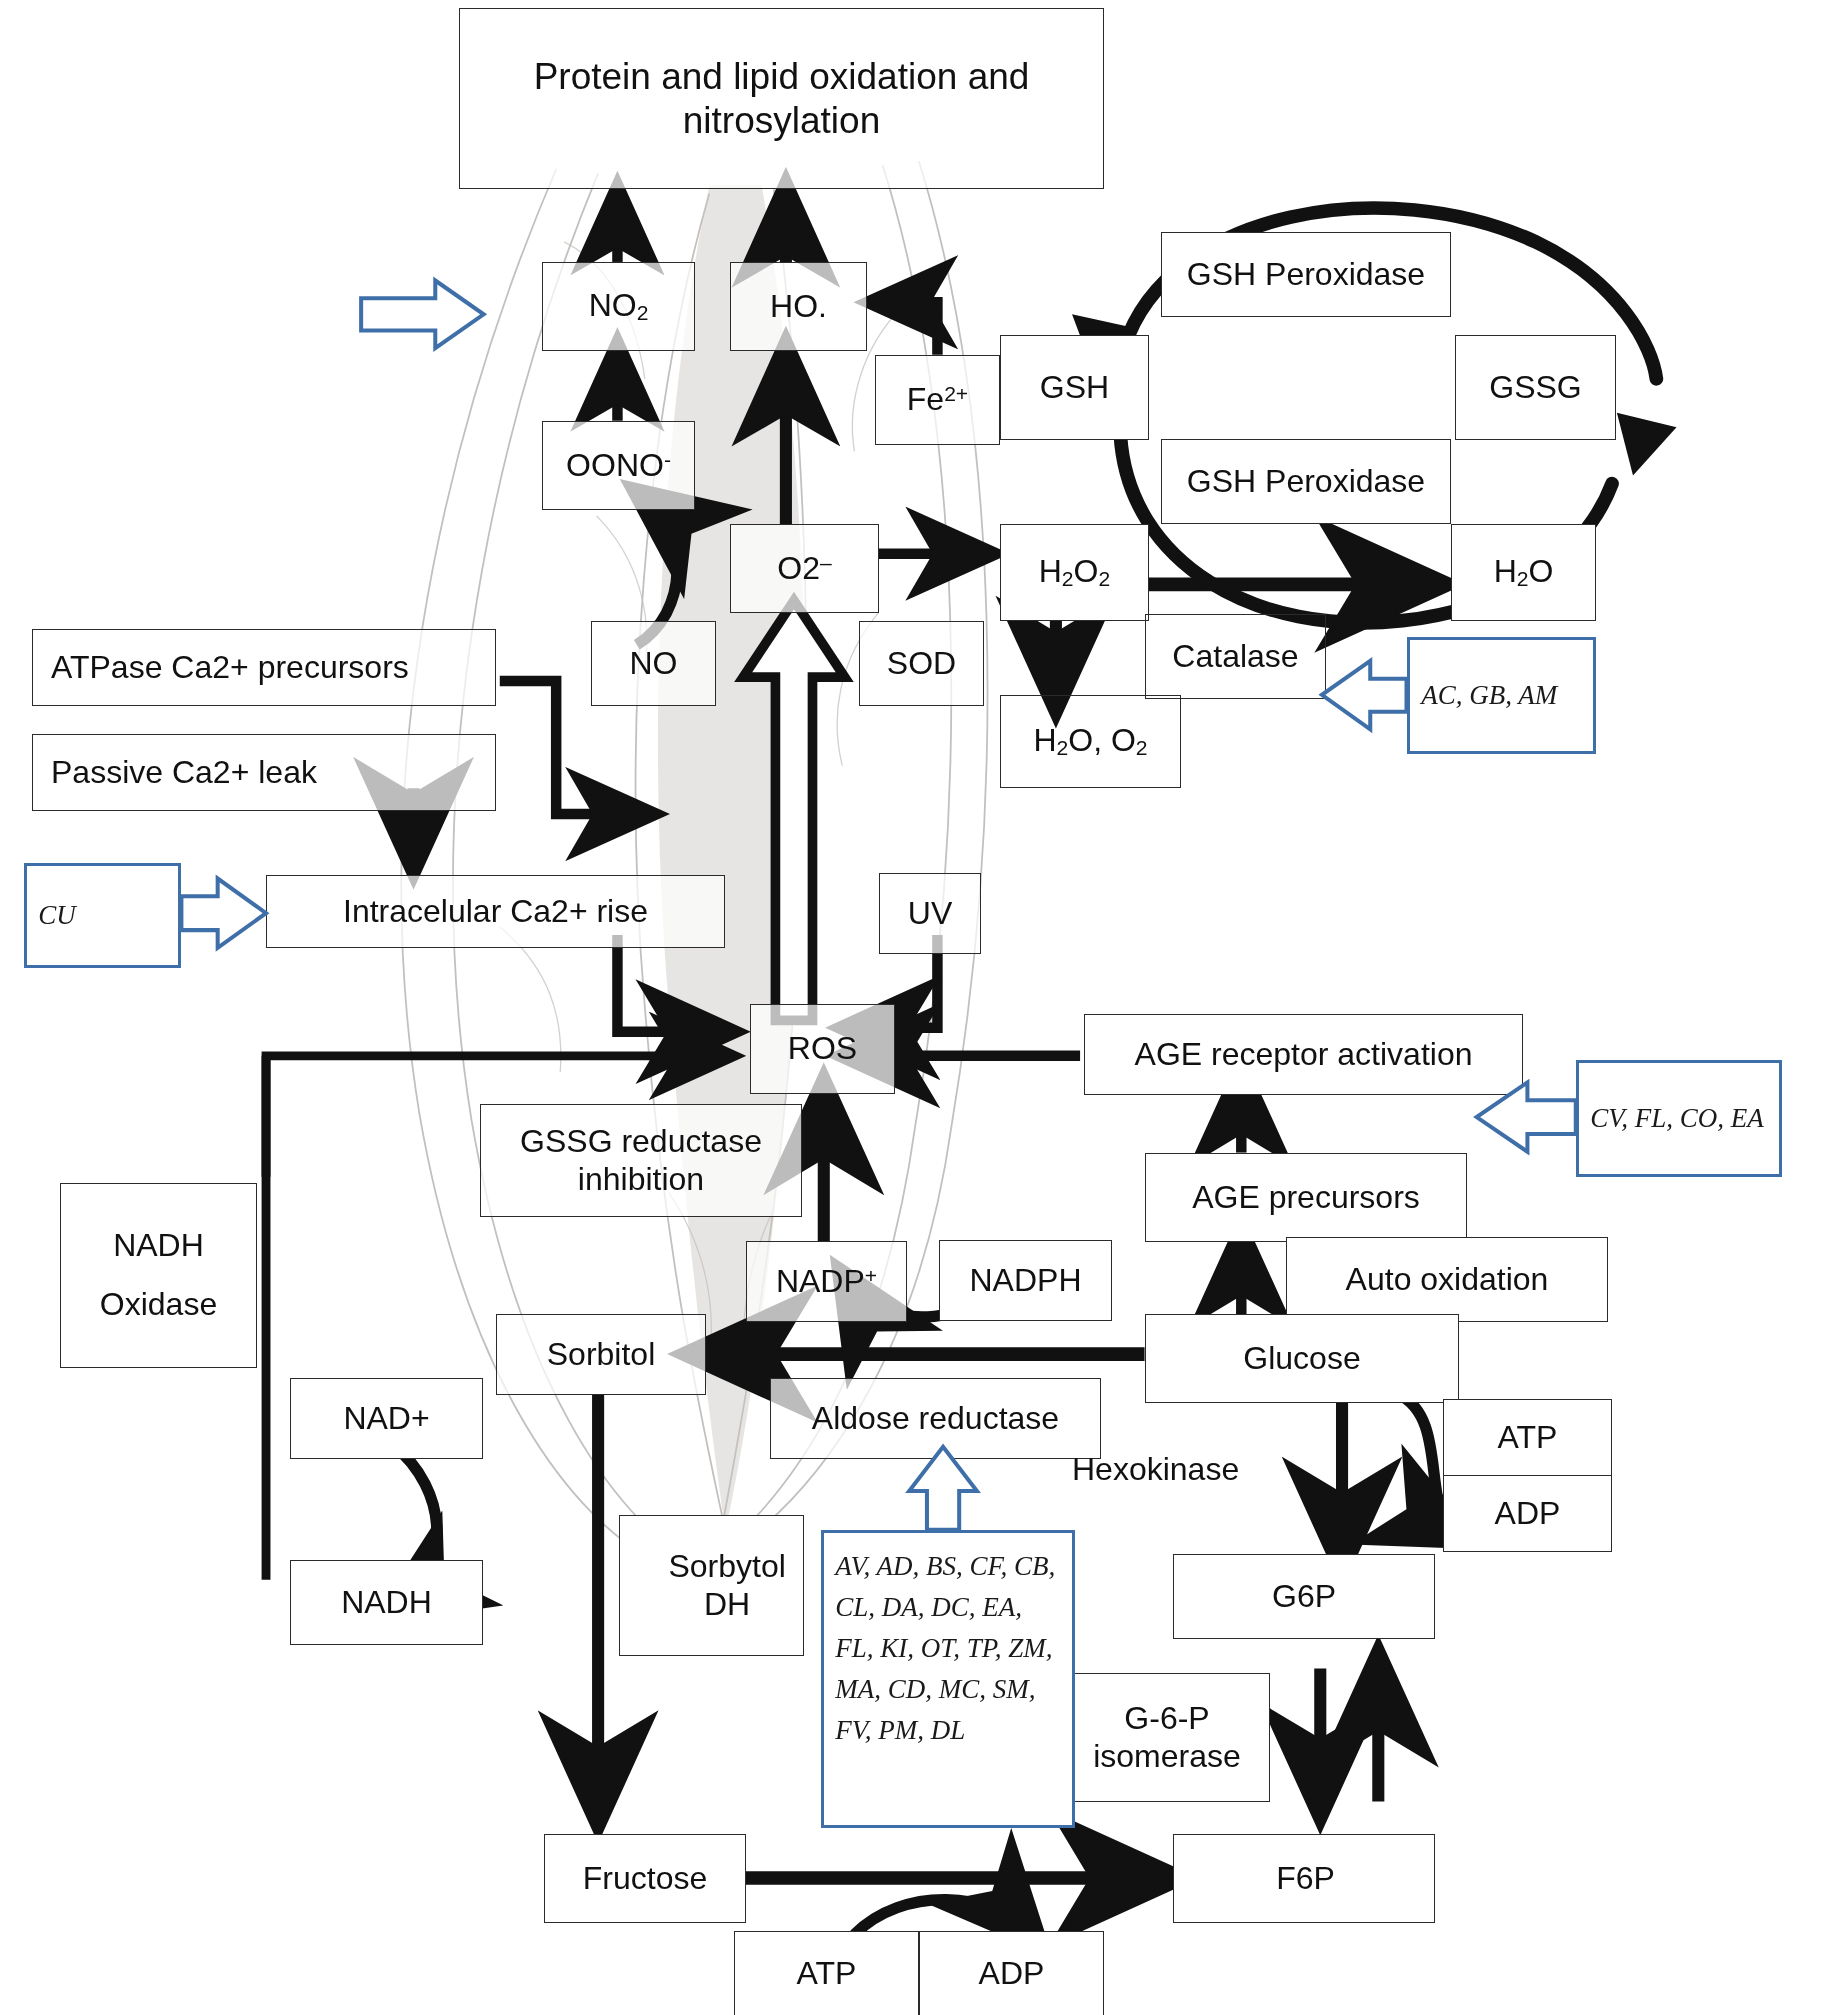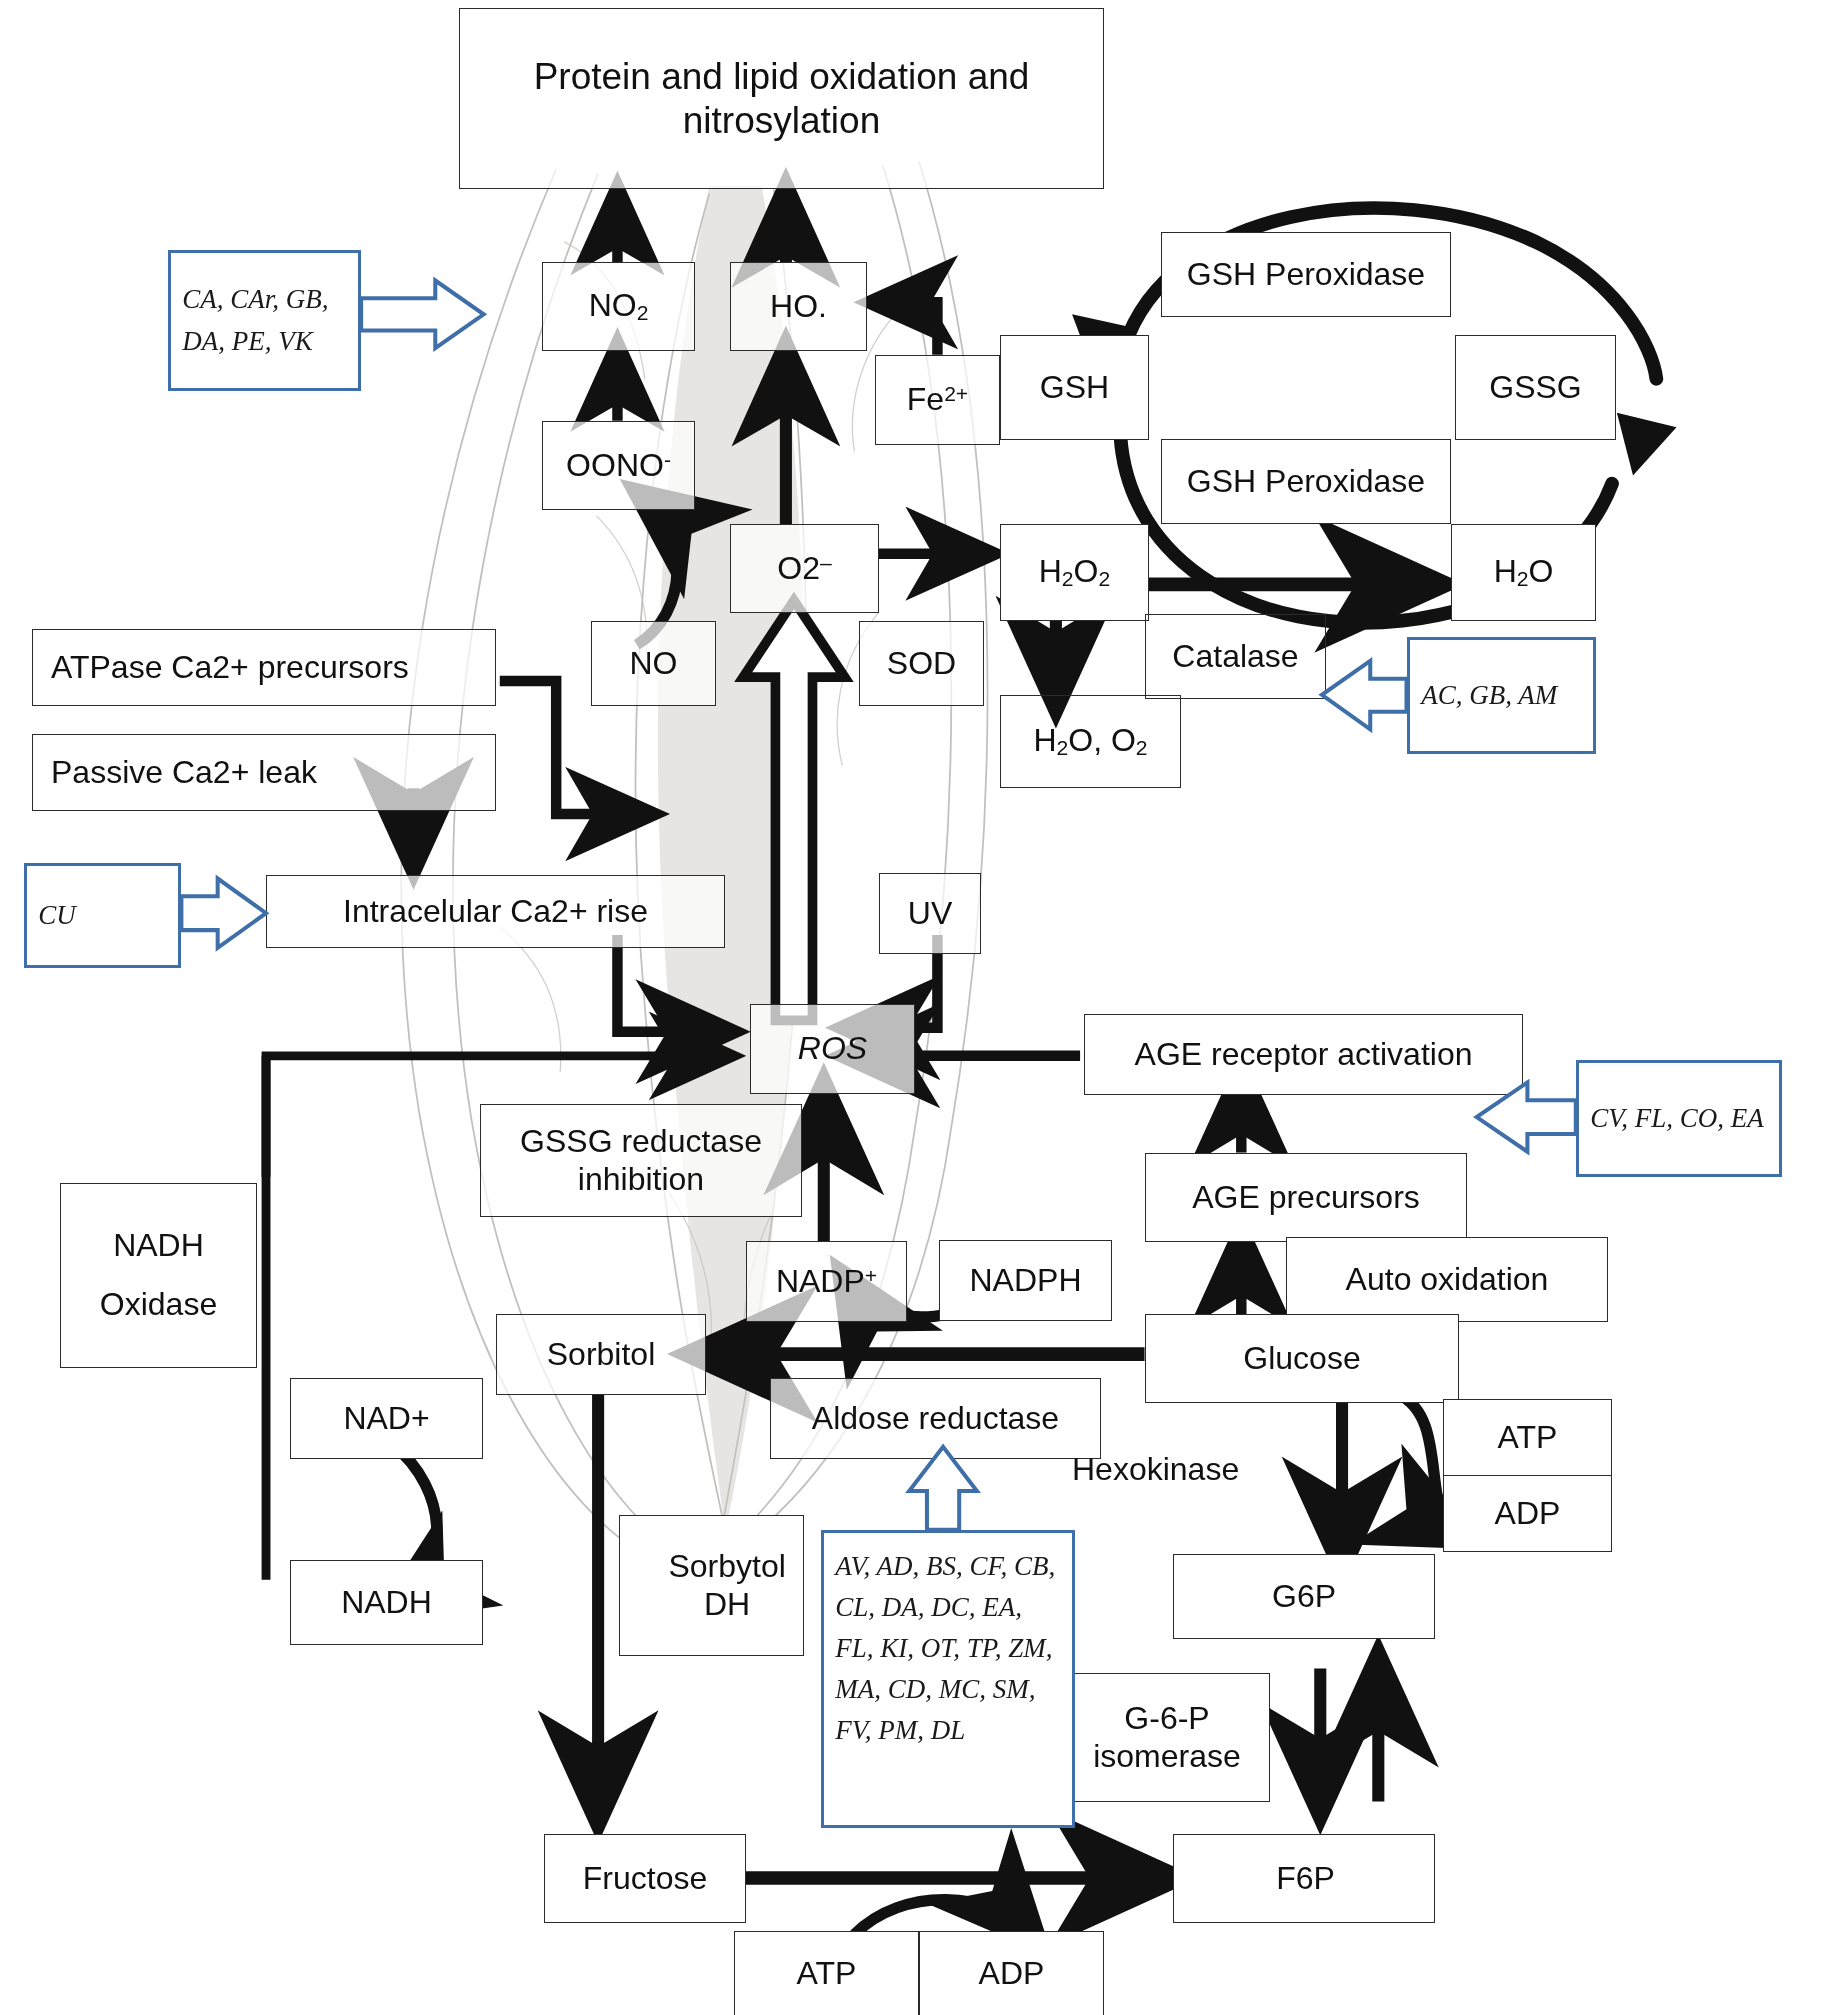--- a/index.html
+++ b/index.html
@@ -232,21 +232,21 @@
   </div>
 
   <div class="bx op" style="left:266px;top:875px;width:459px;height:73px;">
     <span>Intracelular Ca2+ rise</span>
   </div>
 
   <div class="bx op" style="left:879px;top:873px;width:102px;height:81px;">
     <span>UV</span>
   </div>
 
-  <div class="bx op" style="left:750px;top:1004px;width:165px;height:90px;font-style:italic;">
+  <div class="bx op" style="left:750px;top:1004px;width:145px;height:90px;">
     <span>ROS</span>
   </div>
 
   <div class="bx op" style="left:480px;top:1104px;width:322px;height:113px;">
     <span>GSSG reductase inhibition</span>
   </div>
 
   <div class="bx" style="left:1084px;top:1014px;width:439px;height:81px;background:#fff;">
     <span>AGE receptor activation</span>
   </div>
@@ -323,23 +323,20 @@
 
   <div class="bx" style="left:734px;top:1931px;width:185px;height:85px;background:#fff;">
     <span>ATP</span>
   </div>
   <div class="bx" style="left:919px;top:1931px;width:185px;height:85px;background:#fff;">
     <span>ADP</span>
   </div>
 
   <div class="lbl" style="left:1072px;top:1451px;">Hexokinase</div>
 
-  <div class="blue" style="left:168px;top:250px;width:193px;height:141px;">
-    <span>CA, CAr, GB, DA, PE, VK</span>
-  </div>
 
   <div class="blue" style="left:24px;top:863px;width:157px;height:105px;">
     <span>CU</span>
   </div>
 
   <div class="blue" style="left:1407px;top:637px;width:189px;height:117px;">
     <span>AC, GB, AM</span>
   </div>
 
   <div class="blue" style="left:1576px;top:1060px;width:206px;height:117px;">

